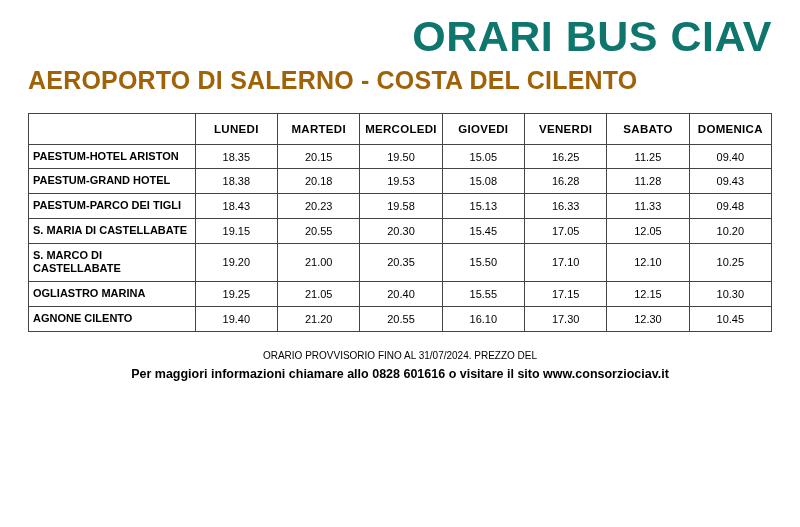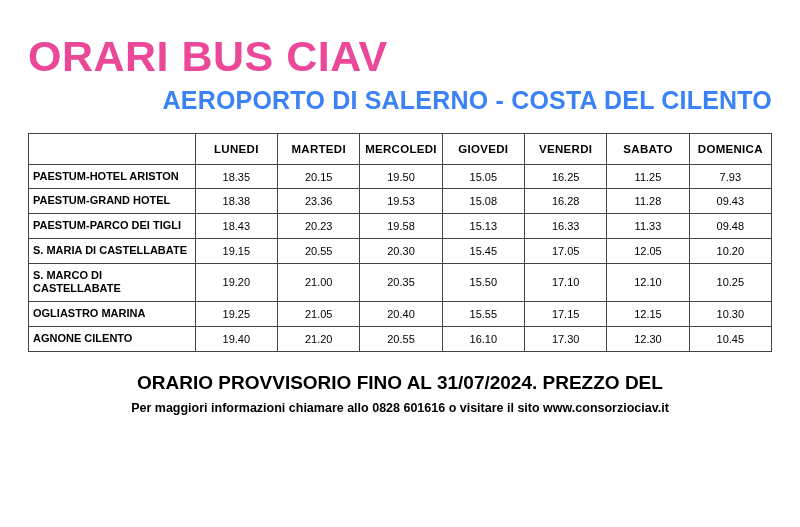--- a/index.html
+++ b/index.html
@@ -15,31 +15,31 @@
     overflow: hidden;
   }
   .page {
     width: 800px;
     height: 527px;
     position: relative;
     box-sizing: border-box;
     padding: 0 28px;
   }
   .title {
-    text-align: left;
-    color: #ec4899;
+    text-align: right;
+    color: #0f766e;
     font-weight: bold;
     font-size: 43px;
     letter-spacing: 0.5px;
-    margin-top: 34px;
+    margin-top: 14px;
     line-height: 1.05;
   }
   .subtitle {
-    text-align: right;
-    color: #3b82f6;
+    text-align: left;
+    color: #a16207;
     font-weight: bold;
     font-size: 25px;
     letter-spacing: 0.2px;
     margin-top: 8px;
     line-height: 1.1;
   }
   table.schedule {
     border-collapse: collapse;
     width: 744px;
     margin: 18px auto 16px auto;
@@ -76,22 +76,22 @@
     font-size: 11.5px;
   }
   col.c-stop { width: 166px; }
   col.c-day { width: 82px; }
   .footer {
     text-align: center;
     margin: 14px auto 0 auto;
     width: 744px;
   }
   .footer .line {
-    font-weight: bold;
-    font-size: 19px;
+    font-weight: normal;
+    font-size: 10px;
     line-height: 1.55;
   }
   .footer .line.note {
     font-weight: bold;
     font-size: 12.5px;
     padding-top: 2px;
   }
 </style>
 </head>
 <body>
@@ -126,26 +126,26 @@
     </thead>
     <tbody>
       <tr>
         <td class="stop">PAESTUM-HOTEL ARISTON</td>
         <td class="time">18.35</td>
         <td class="time">20.15</td>
         <td class="time">19.50</td>
         <td class="time">15.05</td>
         <td class="time">16.25</td>
         <td class="time">11.25</td>
-        <td class="time">7.93</td>
+        <td class="time">09.40</td>
       </tr>
       <tr>
         <td class="stop">PAESTUM-GRAND HOTEL</td>
         <td class="time">18.38</td>
-        <td class="time">23.36</td>
+        <td class="time">20.18</td>
         <td class="time">19.53</td>
         <td class="time">15.08</td>
         <td class="time">16.28</td>
         <td class="time">11.28</td>
         <td class="time">09.43</td>
       </tr>
       <tr>
         <td class="stop">PAESTUM-PARCO DEI TIGLI</td>
         <td class="time">18.43</td>
         <td class="time">20.23</td>

